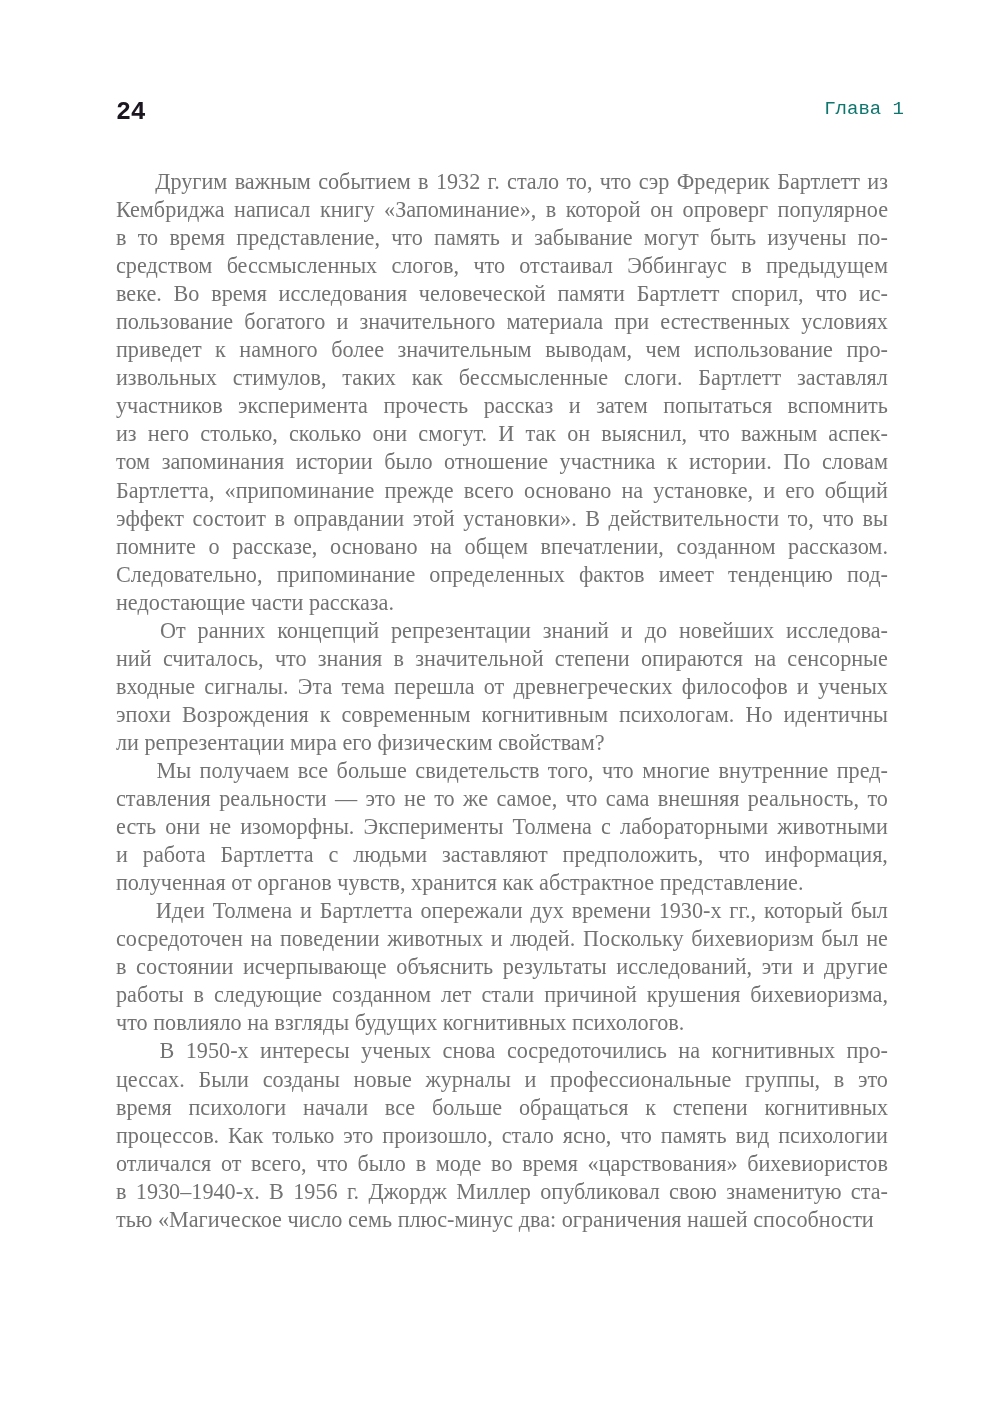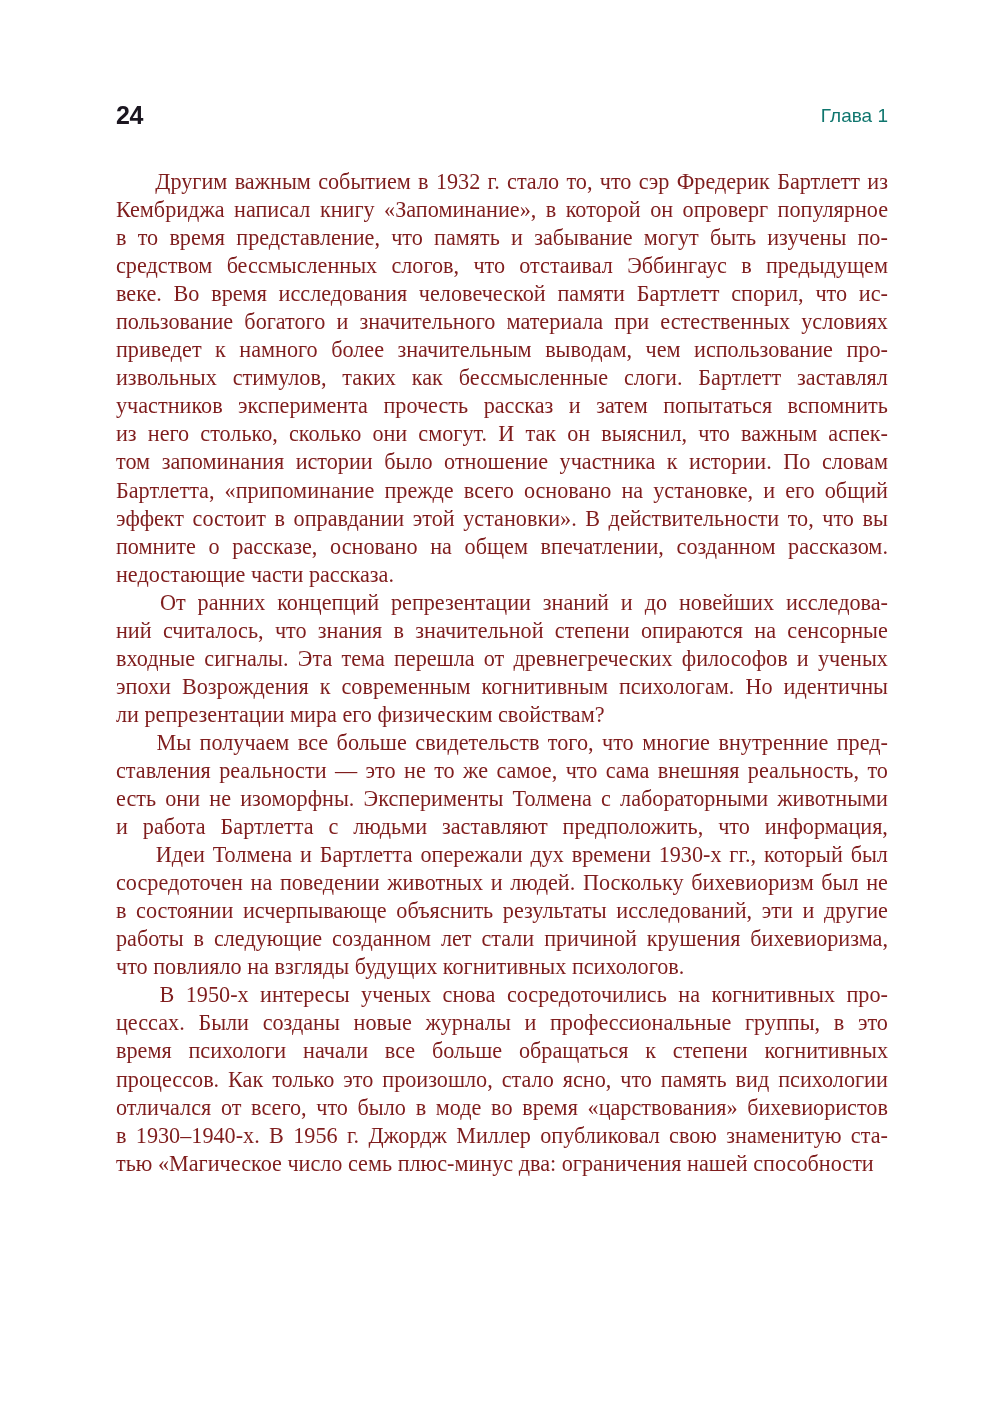--- a/index.html
+++ b/index.html
@@ -14,27 +14,26 @@
     height: 1413px;
     background: #ffffff;
     overflow: hidden;
     box-sizing: border-box;
   }
 
   
   .running-head {
     position: absolute;
     left: 116px;
-    right: 112px;
+    right: 96px;
     top: 100px;
     height: 30px;
     display: flex;
-    align-items: center;
     justify-content: space-between;
-    font-family: Liberation Sans, sans-serif;
+    font-family: Liberation Mono, monospace;
   }
   .folio {
     font-size: 25px;
     font-weight: 700;
     color: #1b1620;
     letter-spacing: -0.3px;
     line-height: 1;
   }
   .chapter-label {
     font-size: 19px;
@@ -44,21 +43,21 @@
   }
 
   
   .text-block {
     position: absolute;
     left: 116px;
     top: 169px;
     width: 772px;
     font-family: "Liberation Serif", "DejaVu Serif", serif;
     font-size: 22.2px;
-    color: #7f1d1d;
+    color: #737373;
   }
 
   
   .ln {
     display: flex;
     height: 28.05px;
     align-items: baseline;
     white-space: pre;
     overflow: visible;
   }
@@ -97,34 +96,36 @@
         <div class="ln just"><span class="w">веке.</span><span class="w">Во</span><span class="w">время</span><span class="w">исследования</span><span class="w">человеческой</span><span class="w">памяти</span><span class="w">Бартлетт</span><span class="w">спорил,</span><span class="w">что</span><span class="w">ис-</span></div>
         <div class="ln just"><span class="w">пользование</span><span class="w">богатого</span><span class="w">и</span><span class="w">значительного</span><span class="w">материала</span><span class="w">при</span><span class="w">естественных</span><span class="w">условиях</span></div>
         <div class="ln just"><span class="w">приведет</span><span class="w">к</span><span class="w">намного</span><span class="w">более</span><span class="w">значительным</span><span class="w">выводам,</span><span class="w">чем</span><span class="w">использование</span><span class="w">про-</span></div>
         <div class="ln just"><span class="w">извольных</span><span class="w">стимулов,</span><span class="w">таких</span><span class="w">как</span><span class="w">бессмысленные</span><span class="w">слоги.</span><span class="w">Бартлетт</span><span class="w">заставлял</span></div>
         <div class="ln just"><span class="w">участников</span><span class="w">эксперимента</span><span class="w">прочесть</span><span class="w">рассказ</span><span class="w">и</span><span class="w">затем</span><span class="w">попытаться</span><span class="w">вспомнить</span></div>
         <div class="ln just"><span class="w">из</span><span class="w">него</span><span class="w">столько,</span><span class="w">сколько</span><span class="w">они</span><span class="w">смогут.</span><span class="w">И</span><span class="w">так</span><span class="w">он</span><span class="w">выяснил,</span><span class="w">что</span><span class="w">важным</span><span class="w">аспек-</span></div>
         <div class="ln just"><span class="w">том</span><span class="w">запоминания</span><span class="w">истории</span><span class="w">было</span><span class="w">отношение</span><span class="w">участника</span><span class="w">к</span><span class="w">истории.</span><span class="w">По</span><span class="w">словам</span></div>
         <div class="ln just"><span class="w">Бартлетта,</span><span class="w">«припоминание</span><span class="w">прежде</span><span class="w">всего</span><span class="w">основано</span><span class="w">на</span><span class="w">установке,</span><span class="w">и</span><span class="w">его</span><span class="w">общий</span></div>
         <div class="ln just"><span class="w">эффект</span><span class="w">состоит</span><span class="w">в</span><span class="w">оправдании</span><span class="w">этой</span><span class="w">установки».</span><span class="w">В</span><span class="w">действительности</span><span class="w">то,</span><span class="w">что</span><span class="w">вы</span></div>
         <div class="ln just"><span class="w">помните</span><span class="w">о</span><span class="w">рассказе,</span><span class="w">основано</span><span class="w">на</span><span class="w">общем</span><span class="w">впечатлении,</span><span class="w">созданном</span><span class="w">рассказом.</span></div>
+        <div class="ln just"><span class="w">Следовательно,</span><span class="w">припоминание</span><span class="w">определенных</span><span class="w">фактов</span><span class="w">имеет</span><span class="w">тенденцию</span><span class="w">под-</span></div>
         <div class="ln last"><span class="line-text">недостающие части рассказа.</span></div>
       </div>
       <div class="para">
         <div class="ln just"><span class="indent"></span><span class="w">От</span><span class="w">ранних</span><span class="w">концепций</span><span class="w">репрезентации</span><span class="w">знаний</span><span class="w">и</span><span class="w">до</span><span class="w">новейших</span><span class="w">исследова-</span></div>
         <div class="ln just"><span class="w">ний</span><span class="w">считалось,</span><span class="w">что</span><span class="w">знания</span><span class="w">в</span><span class="w">значительной</span><span class="w">степени</span><span class="w">опираются</span><span class="w">на</span><span class="w">сенсорные</span></div>
         <div class="ln just"><span class="w">входные</span><span class="w">сигналы.</span><span class="w">Эта</span><span class="w">тема</span><span class="w">перешла</span><span class="w">от</span><span class="w">древнегреческих</span><span class="w">философов</span><span class="w">и</span><span class="w">ученых</span></div>
         <div class="ln just"><span class="w">эпохи</span><span class="w">Возрождения</span><span class="w">к</span><span class="w">современным</span><span class="w">когнитивным</span><span class="w">психологам.</span><span class="w">Но</span><span class="w">идентичны</span></div>
         <div class="ln last"><span class="line-text">ли репрезентации мира его физическим свойствам?</span></div>
       </div>
       <div class="para">
         <div class="ln just"><span class="indent"></span><span class="w">Мы</span><span class="w">получаем</span><span class="w">все</span><span class="w">больше</span><span class="w">свидетельств</span><span class="w">того,</span><span class="w">что</span><span class="w">многие</span><span class="w">внутренние</span><span class="w">пред-</span></div>
         <div class="ln just"><span class="w">ставления</span><span class="w">реальности</span><span class="w">—</span><span class="w">это</span><span class="w">не</span><span class="w">то</span><span class="w">же</span><span class="w">самое,</span><span class="w">что</span><span class="w">сама</span><span class="w">внешняя</span><span class="w">реальность,</span><span class="w">то</span></div>
         <div class="ln just"><span class="w">есть</span><span class="w">они</span><span class="w">не</span><span class="w">изоморфны.</span><span class="w">Эксперименты</span><span class="w">Толмена</span><span class="w">с</span><span class="w">лабораторными</span><span class="w">животными</span></div>
         <div class="ln just"><span class="w">и</span><span class="w">работа</span><span class="w">Бартлетта</span><span class="w">с</span><span class="w">людьми</span><span class="w">заставляют</span><span class="w">предположить,</span><span class="w">что</span><span class="w">информация,</span></div>
+        <div class="ln last"><span class="line-text">полученная от органов чувств, хранится как абстрактное представление.</span></div>
       </div>
       <div class="para">
         <div class="ln just"><span class="indent"></span><span class="w">Идеи</span><span class="w">Толмена</span><span class="w">и</span><span class="w">Бартлетта</span><span class="w">опережали</span><span class="w">дух</span><span class="w">времени</span><span class="w">1930-х</span><span class="w">гг.,</span><span class="w">который</span><span class="w">был</span></div>
         <div class="ln just"><span class="w">сосредоточен</span><span class="w">на</span><span class="w">поведении</span><span class="w">животных</span><span class="w">и</span><span class="w">людей.</span><span class="w">Поскольку</span><span class="w">бихевиоризм</span><span class="w">был</span><span class="w">не</span></div>
         <div class="ln just"><span class="w">в</span><span class="w">состоянии</span><span class="w">исчерпывающе</span><span class="w">объяснить</span><span class="w">результаты</span><span class="w">исследований,</span><span class="w">эти</span><span class="w">и</span><span class="w">другие</span></div>
         <div class="ln just"><span class="w">работы</span><span class="w">в</span><span class="w">следующие</span><span class="w">созданном</span><span class="w">лет</span><span class="w">стали</span><span class="w">причиной</span><span class="w">крушения</span><span class="w">бихевиоризма,</span></div>
         <div class="ln last"><span class="line-text">что повлияло на взгляды будущих когнитивных психологов.</span></div>
       </div>
       <div class="para">
         <div class="ln just"><span class="indent"></span><span class="w">В</span><span class="w">1950-х</span><span class="w">интересы</span><span class="w">ученых</span><span class="w">снова</span><span class="w">сосредоточились</span><span class="w">на</span><span class="w">когнитивных</span><span class="w">про-</span></div>

